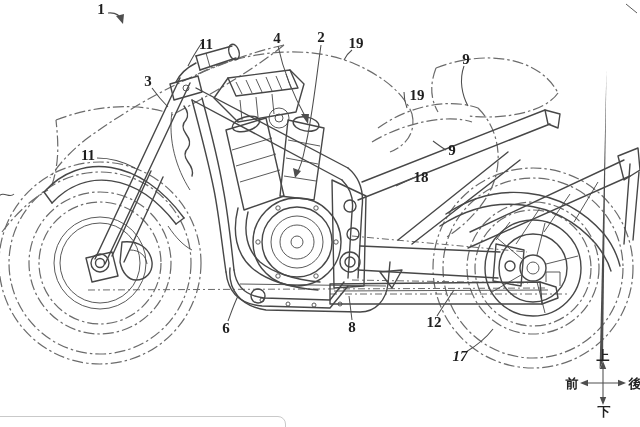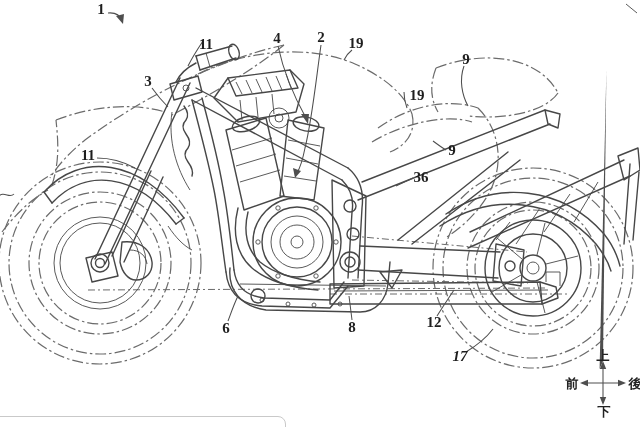--- a/index.html
+++ b/index.html
@@ -262,21 +262,21 @@
   <div>
       <div class="ref-label" style="left: 101px; top: 9px;">1</div>
       <div class="ref-label" style="left: 206px; top: 34px; margin-top: 10px;">11</div>
       <div class="ref-label" style="left: 148px; top: 81px;">3</div>
       <div class="ref-label" style="left: 277px; top: 38px;">4</div>
       <div class="ref-label" style="left: 321px; top: 37px;">2</div>
       <div class="ref-label" style="left: 356px; top: 43px;">19</div>
       <div class="ref-label" style="left: 417px; top: 85px; margin-top: 10px;">19</div>
       <div class="ref-label" style="left: 466px; top: 59px;">9</div>
       <div class="ref-label" style="left: 452px; top: 150px;">9</div>
-      <div class="ref-label" style="left: 421px; top: 177px;">36</div>
+      <div class="ref-label" style="left: 421px; top: 177px;">18</div>
       <div class="ref-label" style="left: 88px; top: 155px;">11</div>
       <div class="ref-label" style="left: 226px; top: 328px;">6</div>
       <div class="ref-label" style="left: 352px; top: 327px;">8</div>
       <div class="ref-label" style="left: 434px; top: 322px;">12</div>
       <div class="ref-label" style="left: 460px; top: 356px; font-style: italic;">17</div>
     </div>
 
   <div class="compass-char" style="left:603px;top:355px;">上</div>
   <div class="compass-char" style="left:604px;top:411px;">下</div>
   <div class="compass-char" style="left:572px;top:383px;">前</div>

